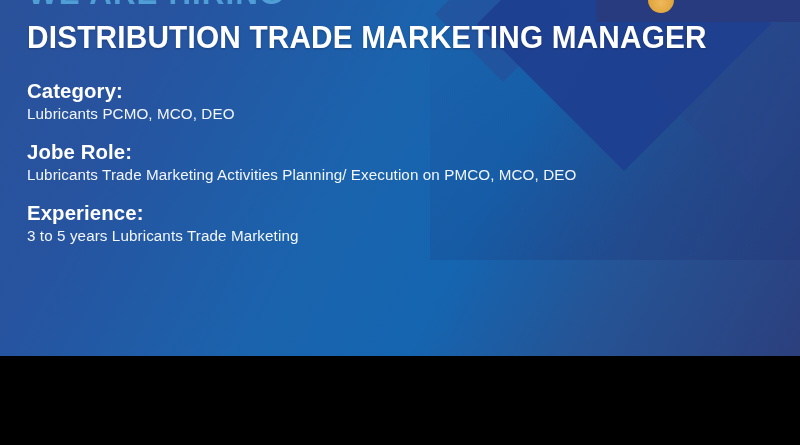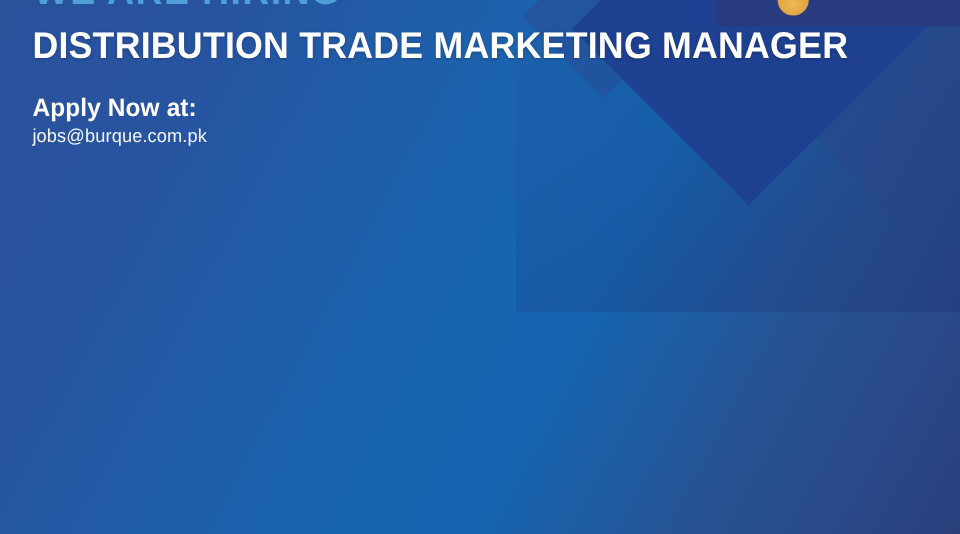--- a/index.html
+++ b/index.html
@@ -3,21 +3,21 @@
 <meta charset="utf-8">
 <style>
   html, body {
     margin: 0;
     padding: 0;
     background: #000;
   }
   #poster {
     position: relative;
     width: 800px;
-    height: 445px;
+    height: 356px;
     overflow: hidden;
     font-family: "Liberation Sans", sans-serif;
     background: linear-gradient(118deg,
                 #2a529b 0%,
                 #27539f 18%,
                 #1b63ad 44%,
                 #1565b0 60%,
                 #265394 78%,
                 #2c3f7d 100%);
   }
@@ -161,24 +161,32 @@
   <div class="deco" id="deco-panel-topright-2"></div>
 
   <div id="logo-mark"></div>
 
   <div id="hiring-kicker">WE ARE HIRING</div>
 
   <div id="job-title">DISTRIBUTION TRADE MARKETING MANAGER</div>
 
   <div id="fields">
 
+    <div class="field">
+      <div class="field-label">Category:</div>
+      <div class="field-value">Lubricants PCMO, MCO, DEO</div>
+    </div>
 
-
-
+    <div class="field">
+      <div class="field-label">Jobe Role:</div>
+      <div class="field-value">Lubricants Trade Marketing Activities Planning/ Execution on PMCO, MCO, DEO</div>
+    </div>
 
 
     <div class="field">
-      <div class="field-label">Apply Now at:</div>
-      <div class="field-value">jobs@burque.com.pk</div>
+      <div class="field-label">Experience:</div>
+      <div class="field-value">3 to 5 years Lubricants Trade Marketing</div>
     </div>
+
+
 
   </div>
 </div>
 
 </body></html>

